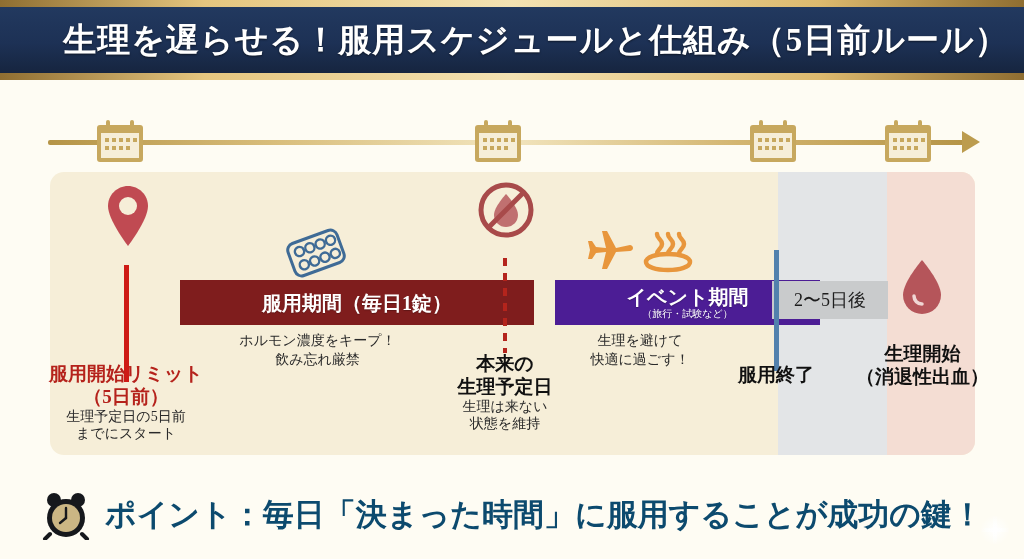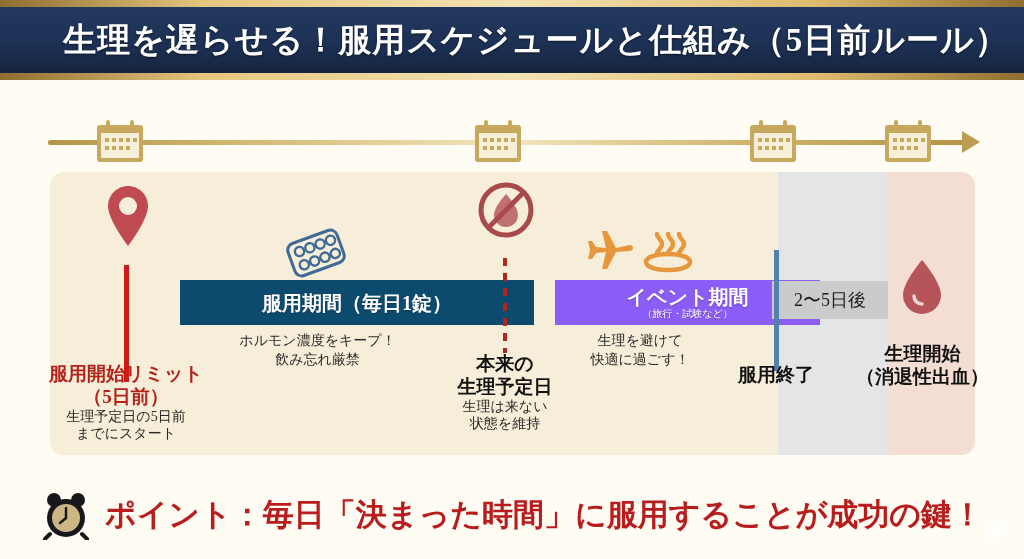--- a/index.html
+++ b/index.html
@@ -34,22 +34,22 @@
 
   
   .card{ position:absolute; left:50px; top:172px; width:925px; height:283px;
     background:#F6EED8; border-radius:14px; overflow:hidden; }
   .panel-gray{ position:absolute; left:728px; top:0; width:109px; height:283px; background:#E3E5E7; }
   .panel-pink{ position:absolute; left:837px; top:0; width:88px; height:283px; background:#F4DDD3; }
 
   
   .bar{ position:absolute; top:108px; height:45px; display:flex; flex-direction:column;
     align-items:center; justify-content:center; color:#FFFFFF; }
-  .bar-blue{ left:130px; width:354px; background:#0c4a6e;justify-content:center; }
-  .bar-orange{ left:505px; width:265px; background:#8b5cf6; }
+  .bar-blue{ left:130px; width:354px; background:#7f1d1d;justify-content:center; }
+  .bar-orange{ left:505px; width:265px; background:#4c1d95; }
   .bar-main{ font-size:20px; font-weight:700; text-shadow:0 1px 1px rgba(0,0,0,.25); line-height:1.1; }
   .bar-sub{ font-size:10px; text-shadow:0 1px 1px rgba(0,0,0,.25); line-height:1.2; }
 
   .gray-band{ position:absolute; left:772px; top:281px; width:116px; height:38px;
     background:#C9CBCC; display:flex; align-items:center; justify-content:center;
     font-size:18px; color:#1D1D1D; }
 
   
   .mk-red{ position:absolute; left:124px; top:265px; width:5px; height:117px; background:#CE1B15; }
   .mk-dash{ position:absolute; left:503px; top:258px; width:4px; height:95px;
@@ -62,21 +62,21 @@
   .lbl .t1.red{ color:#B5221B; }
   .lbl .t2{ font-size:14px; color:#2A2A2A; }
   .note{ position:absolute; text-align:center; font-size:14px; color:#2A2A2A; line-height:1.35; }
 
   
   .icon{ position:absolute; }
 
   
   .footer{ position:absolute; left:0; top:470px; width:1024px; height:89px;
     display:flex; align-items:center; justify-content:center; gap:14px; }
-  .footer-text{ font-size:31px; font-weight:700; color:#b91c1c; white-space:nowrap; }
+  .footer-text{ font-size:31px; font-weight:700; color:#0c4a6e; white-space:nowrap; }
   .sparkle{ position:absolute; right:14px; bottom:14px; width:30px; height:30px;
     background:radial-gradient(circle,#FFFFFF 0%,rgba(255,255,255,0) 70%); }
   .sparkle:before{ content:""; position:absolute; left:13px; top:0; width:4px; height:30px;
     background:linear-gradient(180deg,rgba(255,255,255,0),#fff 50%,rgba(255,255,255,0)); }
   .sparkle:after{ content:""; position:absolute; top:13px; left:0; width:30px; height:4px;
     background:linear-gradient(90deg,rgba(255,255,255,0),#fff 50%,rgba(255,255,255,0)); }
 </style>
 </head>
 <body>
 

